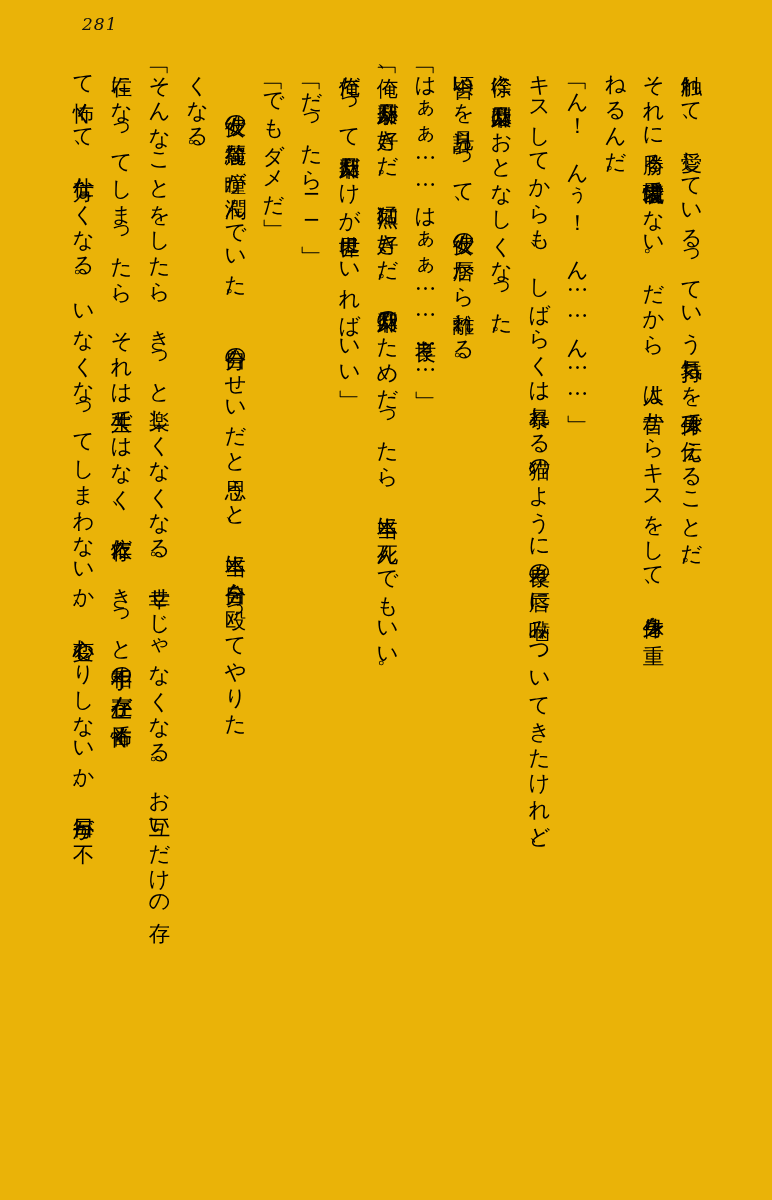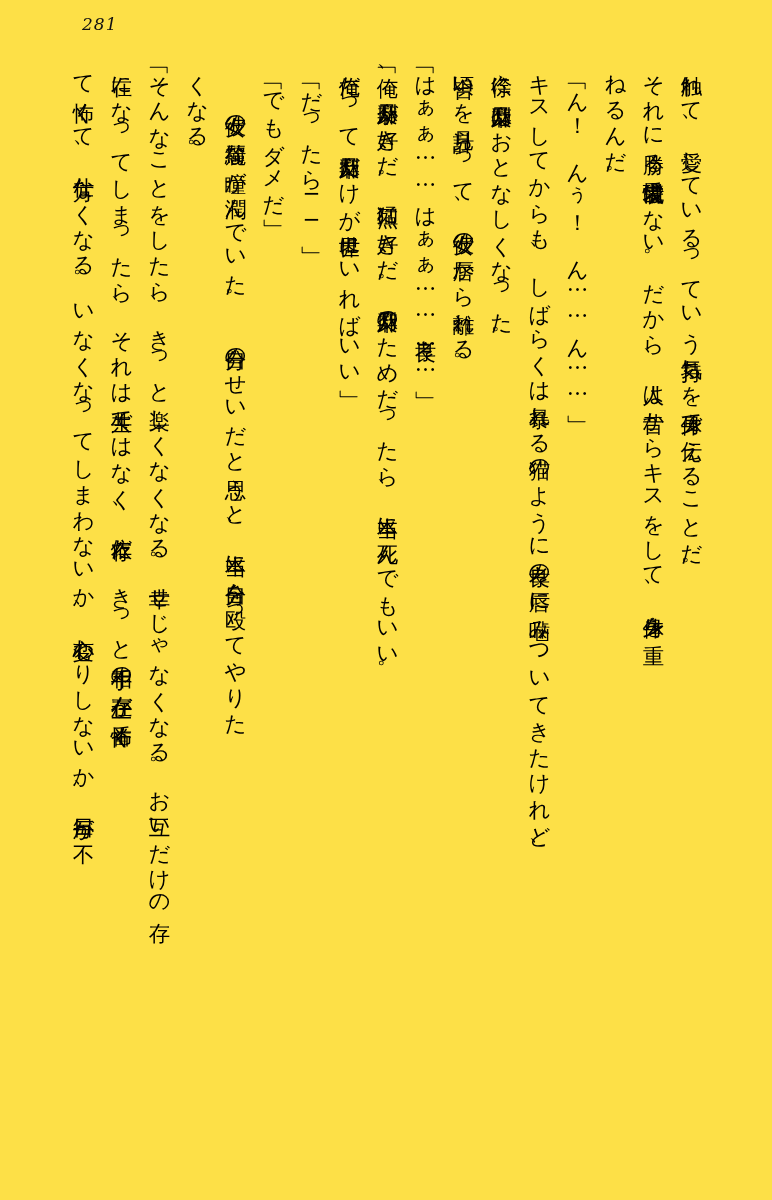--- a/index.html
+++ b/index.html
@@ -11,21 +11,21 @@
     width: 772px;
     height: 1200px;
     overflow: hidden;
     font-family: "DejaVu Serif", "Liberation Serif", serif;
     color: #000000;
   }
   #page {
     position: relative;
     width: 772px;
     height: 1200px;
-    background: #fde047;
+    background: #eab308;
   }
   #page-number {
     position: absolute;
     top: 14px;
     left: 82px;
     font-family: "DejaVu Serif", "Liberation Serif", serif;
     font-size: 17px;
     font-style: italic;
     letter-spacing: 1px;
     color: #111111;

